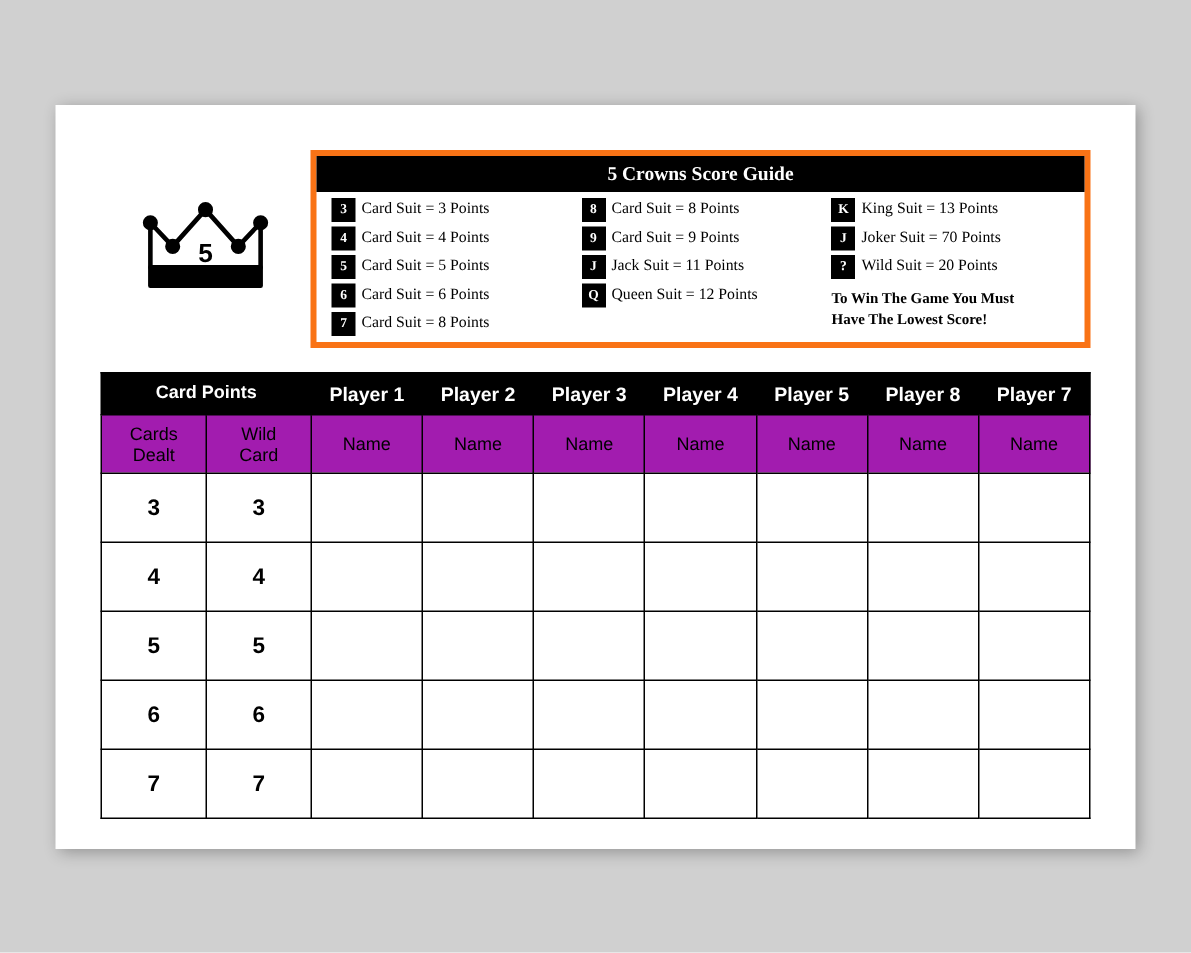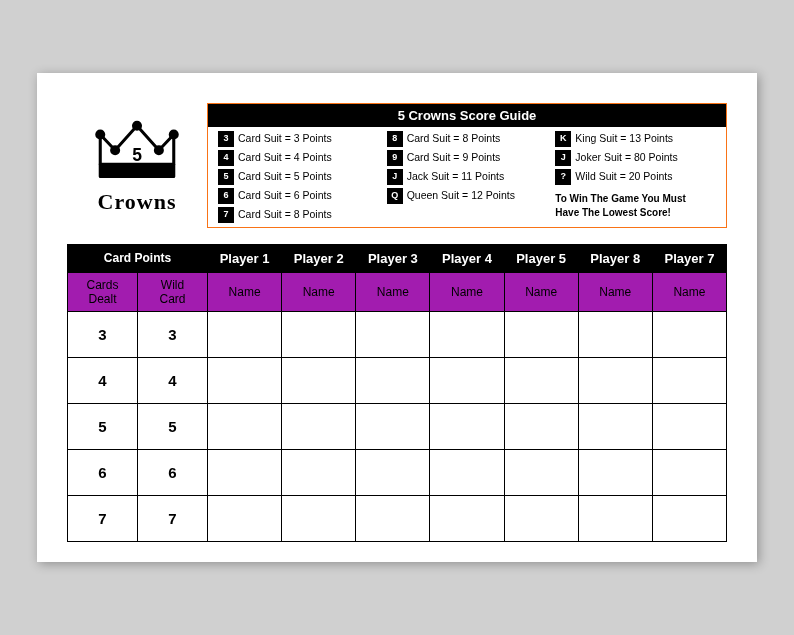--- a/index.html
+++ b/index.html
@@ -43,21 +43,22 @@
       font-family: 'Times New Roman', serif;
       font-size: 22px;
       font-weight: bold;
       letter-spacing: 1px;
       margin-top: 2px;
     }
 
     
     .score-guide {
       flex: 1;
-      border: 1px solid #f97316;
+      border: 4px solid #f97316;
+      font-family: Liberation Serif, serif;
     }
     .score-guide-title {
       background: #000;
       color: #fff;
       text-align: center;
       font-size: 13px;
       font-weight: bold;
       padding: 4px 0;
     }
     .score-guide-body {
@@ -168,21 +169,20 @@
           <circle cx="8" cy="20" r="4" fill="#000"></circle>
           <circle cx="92" cy="20" r="4" fill="#000"></circle>
           <circle cx="50" cy="10" r="4" fill="#000"></circle>
 
           <circle cx="25" cy="38" r="4" fill="#000"></circle>
           <circle cx="75" cy="38" r="4" fill="#000"></circle>
         </g>
 
         <text x="50" y="50" text-anchor="middle" font-size="20" font-weight="bold" fill="#000" font-family="Arial, sans-serif">5</text>
       </svg>
-      <div class="crowns-text">Crowns</div>
     </div>
 
     <div class="score-guide">
       <div class="score-guide-title">5 Crowns Score Guide</div>
       <div class="score-guide-body">
 
         <div class="score-col">
           <div class="score-row">
             <span class="score-badge">3</span>
             <span>Card Suit = 3 Points</span>
@@ -224,21 +224,21 @@
           </div>
         </div>
 
         <div class="score-col">
           <div class="score-row">
             <span class="score-badge">K</span>
             <span>King Suit = 13 Points</span>
           </div>
           <div class="score-row">
             <span class="score-badge">J</span>
-            <span>Joker Suit = 80 Points</span>
+            <span>Joker Suit = 70 Points</span>
           </div>
           <div class="score-row">
             <span class="score-badge">?</span>
             <span>Wild Suit = 20 Points</span>
           </div>
           <div class="score-win-text">
             To Win The Game You Must<br>Have The Lowest Score!
           </div>
         </div>
       </div>

